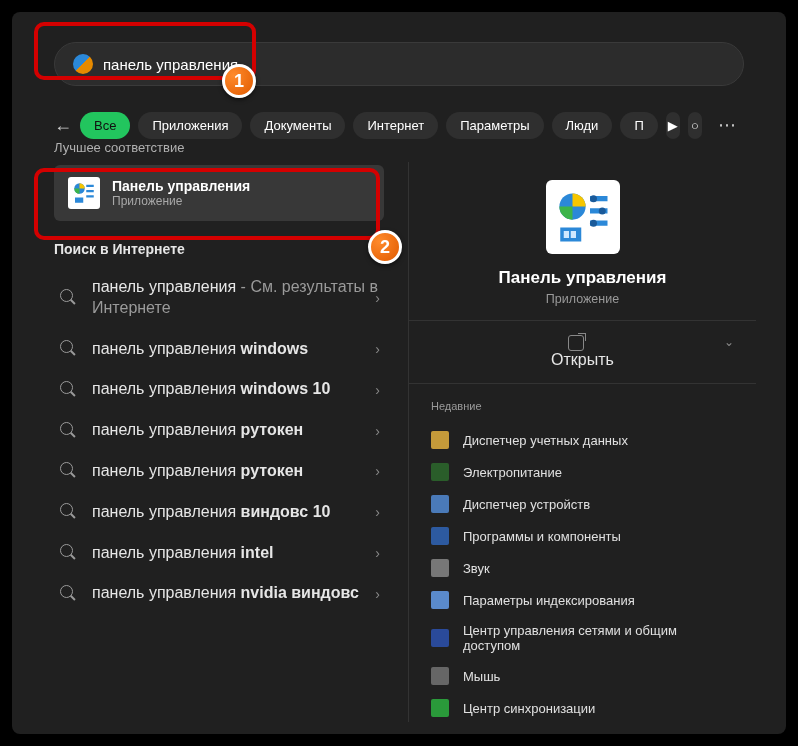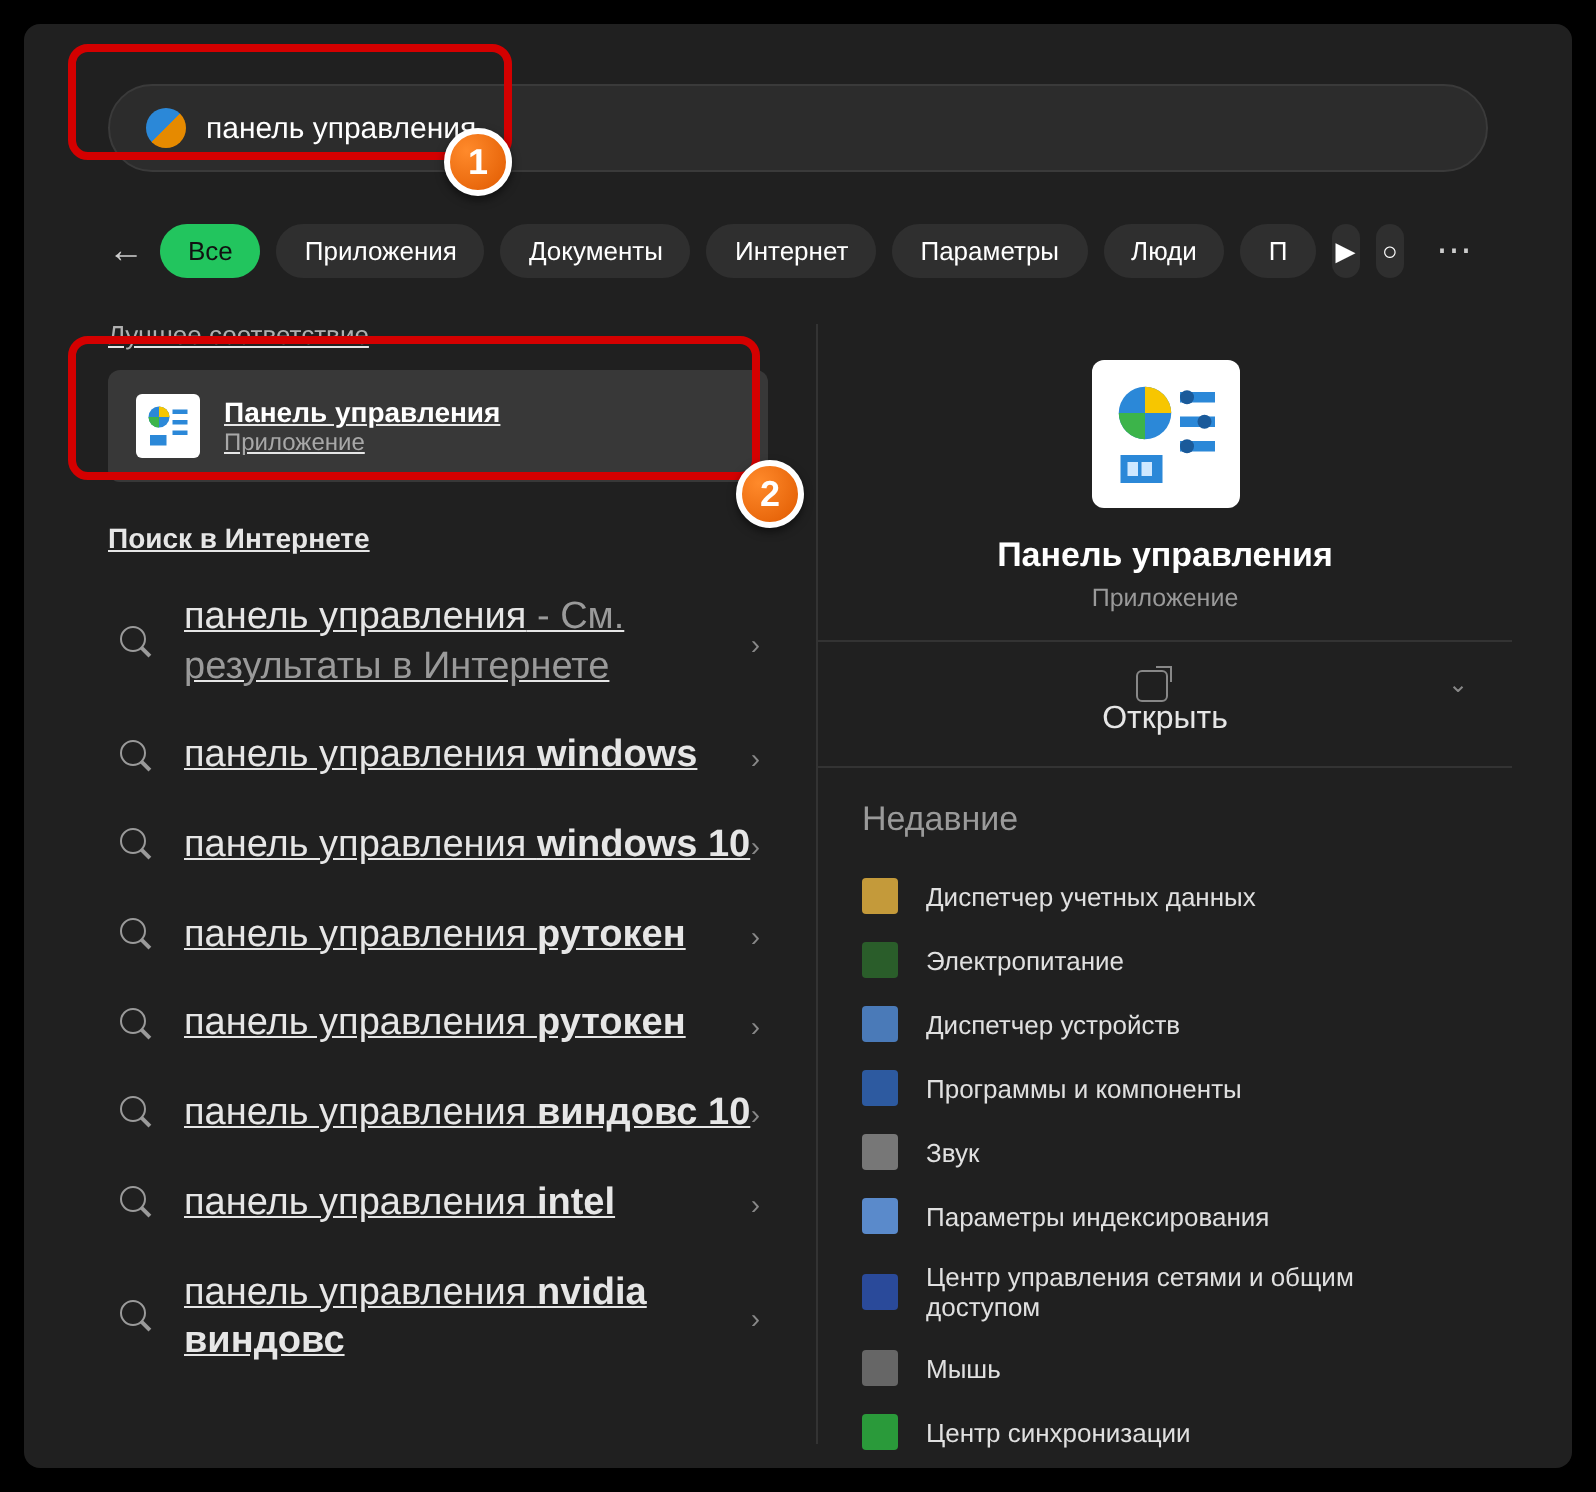--- a/index.html
+++ b/index.html
@@ -99,23 +99,22 @@
     cursor: pointer;
     white-space: nowrap;
   }
   .pill.active { background: #22c55e; color: #111; }
   .pill.square { width: 34px; padding:6px 0; text-align:center; }
   .dots { font-size: 18px; padding: 0 8px; color:#ccc; cursor:pointer; }
 
   
   .left-col {
     position: absolute;
-    left: 42px; top: 148px;
+    left: 42px; top: 128px;
     width: 330px;
-    text-decoration: underline;
   }
   .section-label {
     font-size: 13px;
     color: #b0b0b0;
     margin-bottom: 10px;
   }
 
   .best-match {
     background: #383838;
     border-radius: 6px;
@@ -157,21 +156,21 @@
   .web-item .mag {
     width: 18px; height:18px; margin-right: 14px; flex-shrink:0;
     position: relative;
   }
   .web-item .mag::before {
     content:""; position:absolute; width:11px; height:11px; border:1.5px solid #9a9a9a; border-radius:50%; left:0; top:0;
   }
   .web-item .mag::after {
     content:""; position:absolute; width:6px; height:1.5px; background:#9a9a9a; transform:rotate(45deg); left:10px; top:12px;
   }
-  .web-item .txt { font-size: 19px; color: #e6e6e6; line-height:1.3; }
+  .web-item .txt { font-size: 16px; color: #e6e6e6; line-height:1.3; }
   .web-item .txt .suffix { color: #9a9a9a; font-weight:400;}
   .web-item .txt b { font-weight:600; }
   .web-item .chev {
     position:absolute; right:4px; top:50%; transform:translateY(-50%);
     color:#888; font-size:14px;
   }
 
   
   .right-col {
     position: absolute;
@@ -200,21 +199,21 @@
     border-bottom: 1px solid #333;
     position: relative;
     cursor:pointer;
     flex-direction:column;
   }
   .open-row .oicn { width:16px; height:16px; border:1.5px solid #888; border-radius:3px; margin-right:14px; position:relative;}
   .open-row .oicn::after{content:""; position:absolute; width:7px; height:7px; border-top:1.5px solid #888; border-right:1.5px solid #888; top:-3px; right:-3px; transform:rotate(0deg);}
   .open-row .drop { position:absolute; right:22px; color:#888; font-size:12px;}
 
   .recent-section { padding: 16px 22px; }
-  .recent-section .hdr { font-size: 17px; color:#9a9a9a; margin-bottom: 12px;}
+  .recent-section .hdr { font-size: 11px; color:#9a9a9a; margin-bottom: 12px;}
   .recent-item {
     display:flex; align-items:center;
     padding: 7px 0;
     font-size: 13px;
     color:#e0e0e0;
     cursor:pointer;
   }
   .recent-item .ico {
     width:18px; height:18px; margin-right:14px; flex-shrink:0;
     border-radius:2px;

